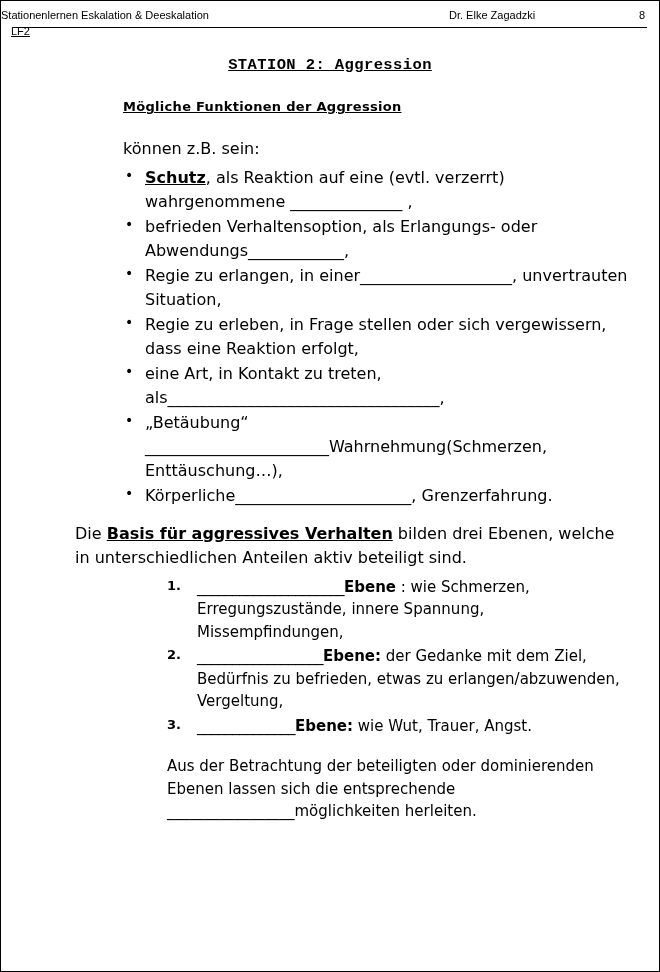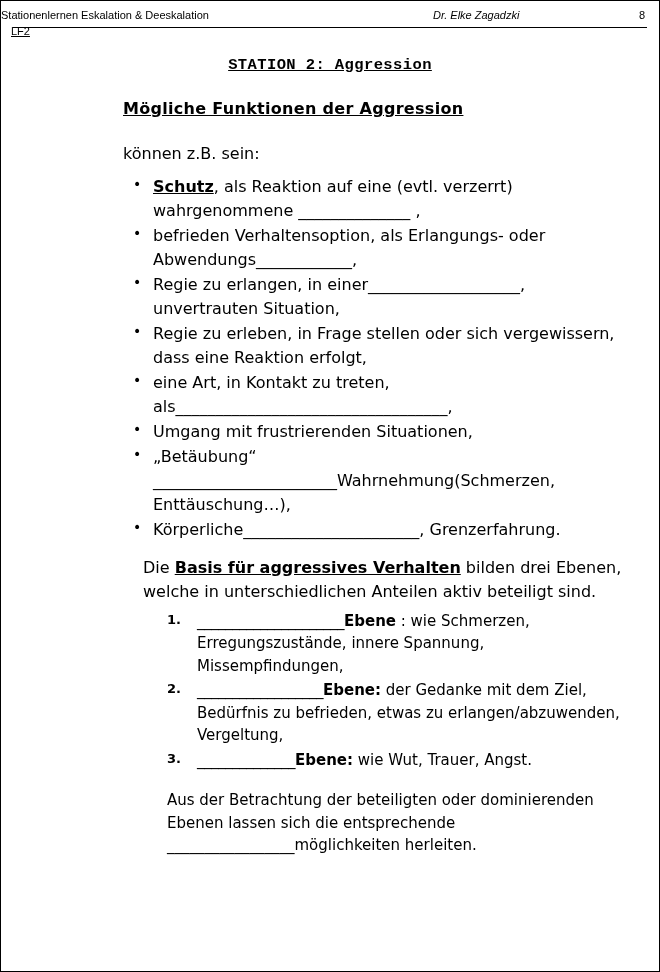--- a/index.html
+++ b/index.html
@@ -36,23 +36,22 @@
     text-decoration: underline;
   }
   .header .hdr-center {
     position: absolute;
     left: 0;
     right: 0;
     top: 8px;
   }
   .header .hdr-author {
     position: absolute;
-    left: 432px;
+    left: 448px;
     top: 8px;
-    font-style: italic;
   }
   .header .hdr-page {
     position: absolute;
     right: 14px;
     top: 8px;
   }
   .header-rule {
     position: absolute;
     top: 26px;
     left: 12px;
@@ -71,32 +70,32 @@
     text-align: center;
     font-weight: bold;
     font-size: 15.5px;
     text-decoration: underline;
     letter-spacing: 0.4px;
     margin: 8px 0 20px 0;
     font-family: Liberation Mono, monospace;
   }
   .sub-title {
     font-weight: bold;
-    font-size: 16px;
+    font-size: 13px;
     text-decoration: underline;
     letter-spacing: 0.3px;
     margin: 0 0 20px 96px;
   }
   .intro {
     margin: 0 0 4px 96px;
     font-size: 16px;
   }
   ul.bullets {
     list-style: none;
-    margin: 8px;
+    margin: 0;
     padding: 0 0 0 96px;
   }
   ul.bullets > li {
     position: relative;
     padding-left: 22px;
     margin-bottom: 1px;
     font-size: 16px;
     line-height: 1.5;
   }
   ul.bullets > li::before {
@@ -107,21 +106,21 @@
     font-size: 14px;
   }
   .u {
     text-decoration: underline;
     font-weight: bold;
   }
   .blank {
     letter-spacing: -0.5px;
   }
   .para {
-    margin: 14px 0 0 116px;
+    margin: 14px 0 0 48px;
     font-size: 16px;
     line-height: 1.5;
   }
   ol.ebenen {
     list-style: none;
     counter-reset: ebene;
     margin: 6px 0 9px 0;
     padding: 0 0 0 140px;
   }
   ol.ebenen > li {
@@ -180,23 +179,20 @@
       <li>
         <span>Regie zu erlangen, in einer___________________, unvertrauten Situation,</span>
       </li>
       <li>
         <span>Regie zu erleben, in Frage stellen oder sich vergewissern, dass eine Reaktion erfolgt,</span>
       </li>
       <li>
         <span>eine Art, in Kontakt zu treten, als__________________________________,</span>
       </li>
       <li>
-        <span>Umgang mit frustrierenden Situationen,</span>
-      </li>
-      <li>
         <span>„Betäubung“ _______________________Wahrnehmung(Schmerzen, Enttäuschung…),</span>
       </li>
       <li>
         <span>Körperliche______________________, Grenzerfahrung.</span>
       </li>
     </ul>
 
     <div class="para">
       <span>Die </span><span class="u">Basis für aggressives Verhalten</span><span> bilden drei Ebenen, welche in unterschiedlichen Anteilen aktiv beteiligt sind.</span>
     </div>

